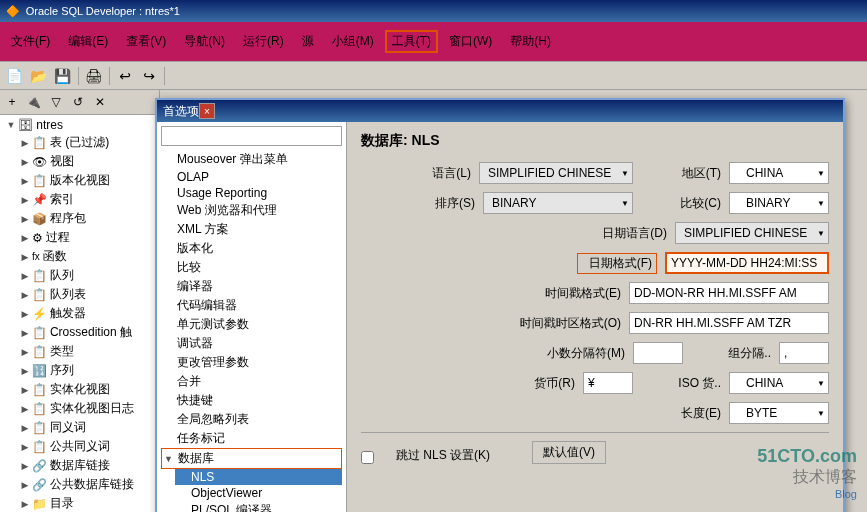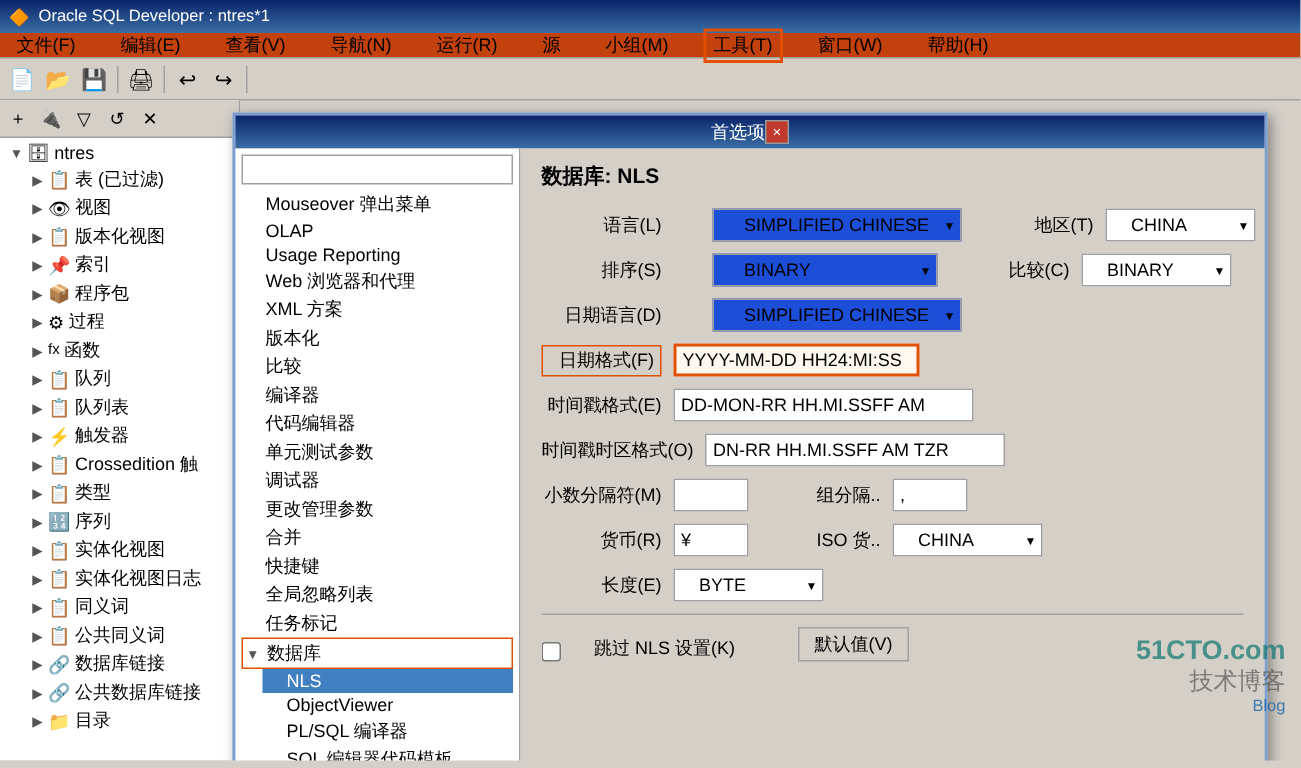--- a/index.html
+++ b/index.html
@@ -12,27 +12,27 @@
       padding: 3px 6px;
       font-size: 11px;
       display: flex;
       align-items: center;
       gap: 6px;
       height: 22px;
     }
 
     
     .menu-bar {
-      background: #c2410c;
+      background: #be185d;
       display: flex;
       align-items: center;
       padding: 2px 4px;
-      gap: 16px;
+      gap: 4px;
       border-bottom: 1px solid #a0a0a0;
-      height: 17px;
+      height: 40px;
     }
     .menu-item {
       padding: 2px 6px;
       font-size: 12px;
       cursor: pointer;
       border: 1px solid transparent;
     }
     .menu-item.active { border: 2px solid #e05000; padding: 1px 5px; }
 
     
@@ -131,21 +131,21 @@
       background: #d4d0c8;
       border: 2px solid #7a9fd4;
       box-shadow: 2px 2px 8px rgba(0,0,0,0.4);
     }
     .dialog-title {
       background: linear-gradient(to bottom, #0a246a, #3a6ea5);
       color: white;
       padding: 3px 6px;
       display: flex;
       align-items: center;
-      justify-content: center;
+      justify-content: flex-start;
       font-size: 12px;
       height: 22px;
     }
     .dialog-close {
       width: 16px; height: 16px;
       background: #c0392b;
       color: white;
       border: 1px solid #999;
       cursor: pointer;
       display: flex; align-items: center; justify-content: center;
@@ -196,35 +196,35 @@
       font-size: 14px;
       font-weight: bold;
       margin-bottom: 12px;
       color: #000;
     }
     .form-row {
       display: flex;
       align-items: center;
       margin-bottom: 8px;
       gap: 8px;
+      justify-content: flex-end;
     }
     .form-label {
       font-size: 12px;
       color: #000;
       min-width: 80px;
       text-align: right;
     }
     .form-select {
       border: 1px solid #a0a0a0;
-      background: #1d4ed8;
-      padding: 1px 20px;
+      background: #e5e5e5;
+      padding: 1px 8px;
       font-size: 12px;
       height: 22px;
       min-width: 150px;
-      margin-left: 26px;
     }
     .form-select-sm {
       border: 1px solid #a0a0a0;
       background: white;
       padding: 1px 16px;
       font-size: 12px;
       height: 22px;
       min-width: 100px;
     }
     .form-input {

